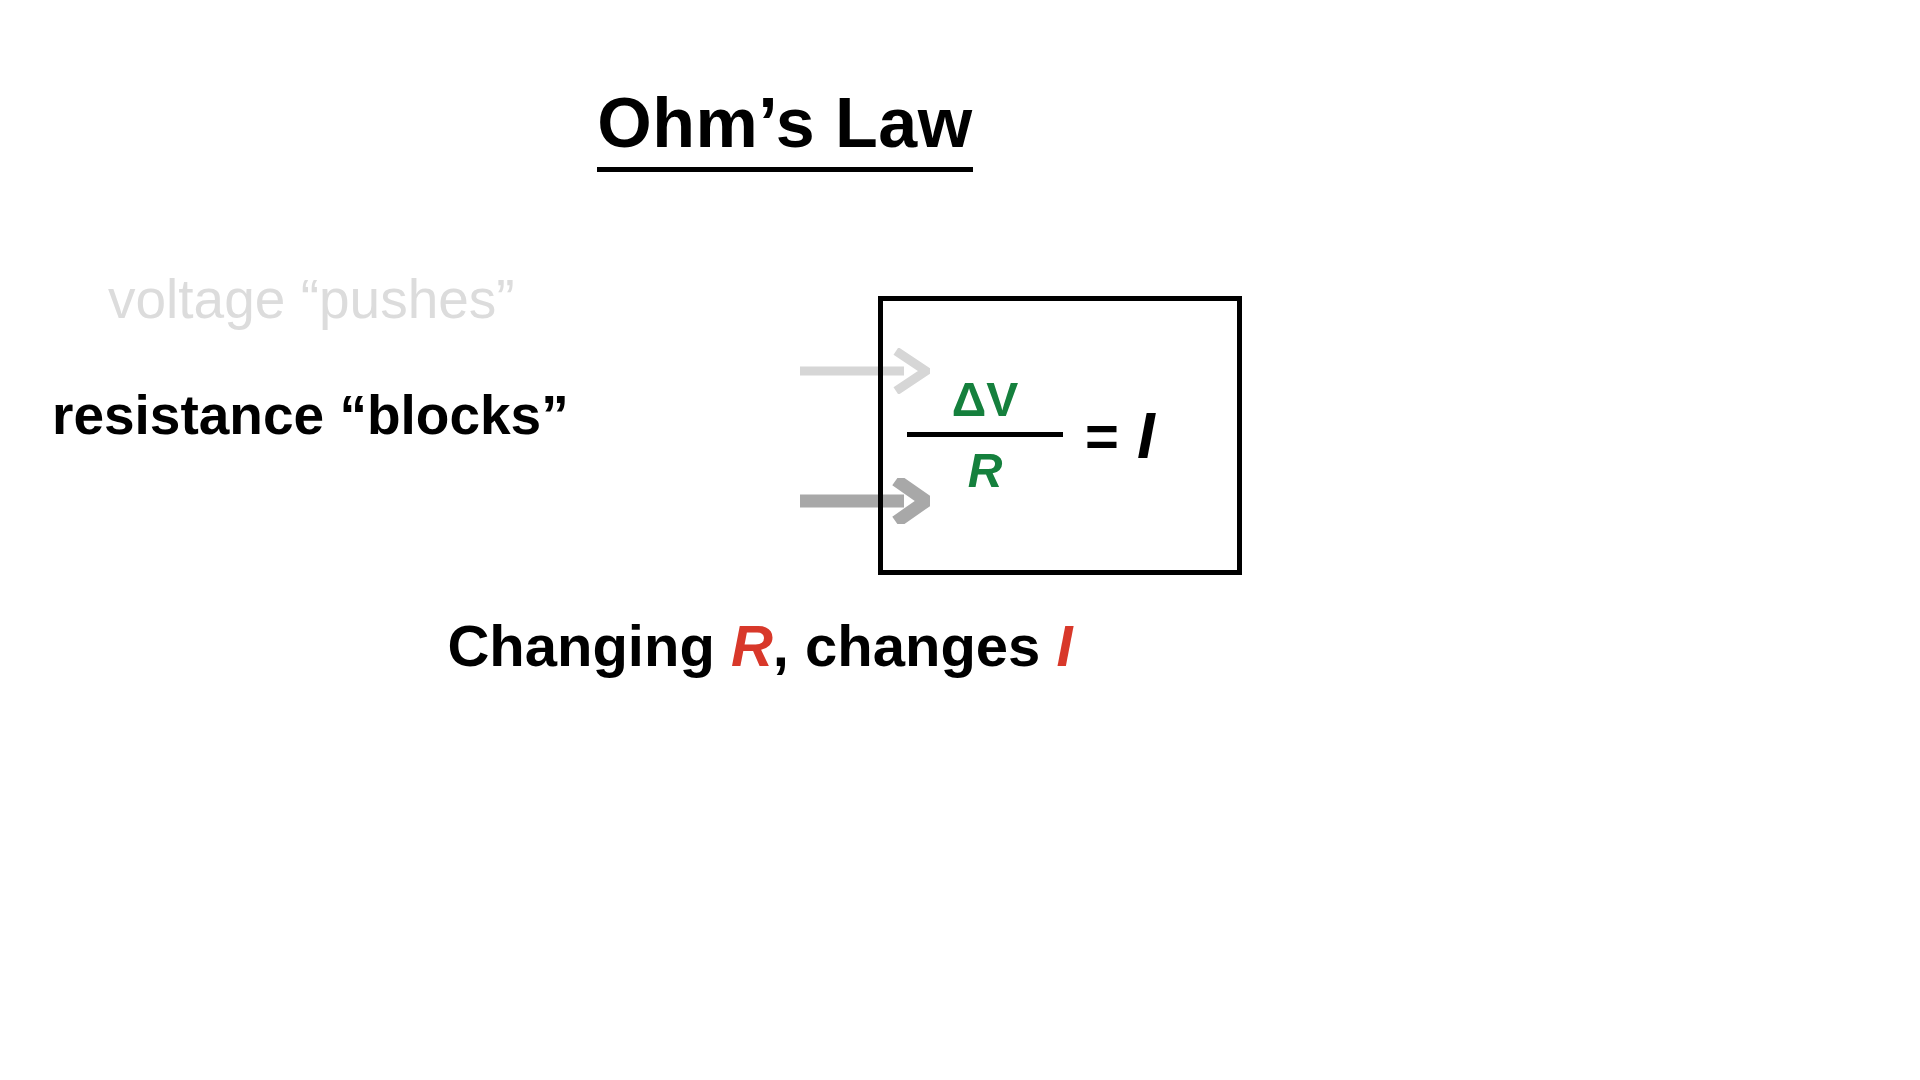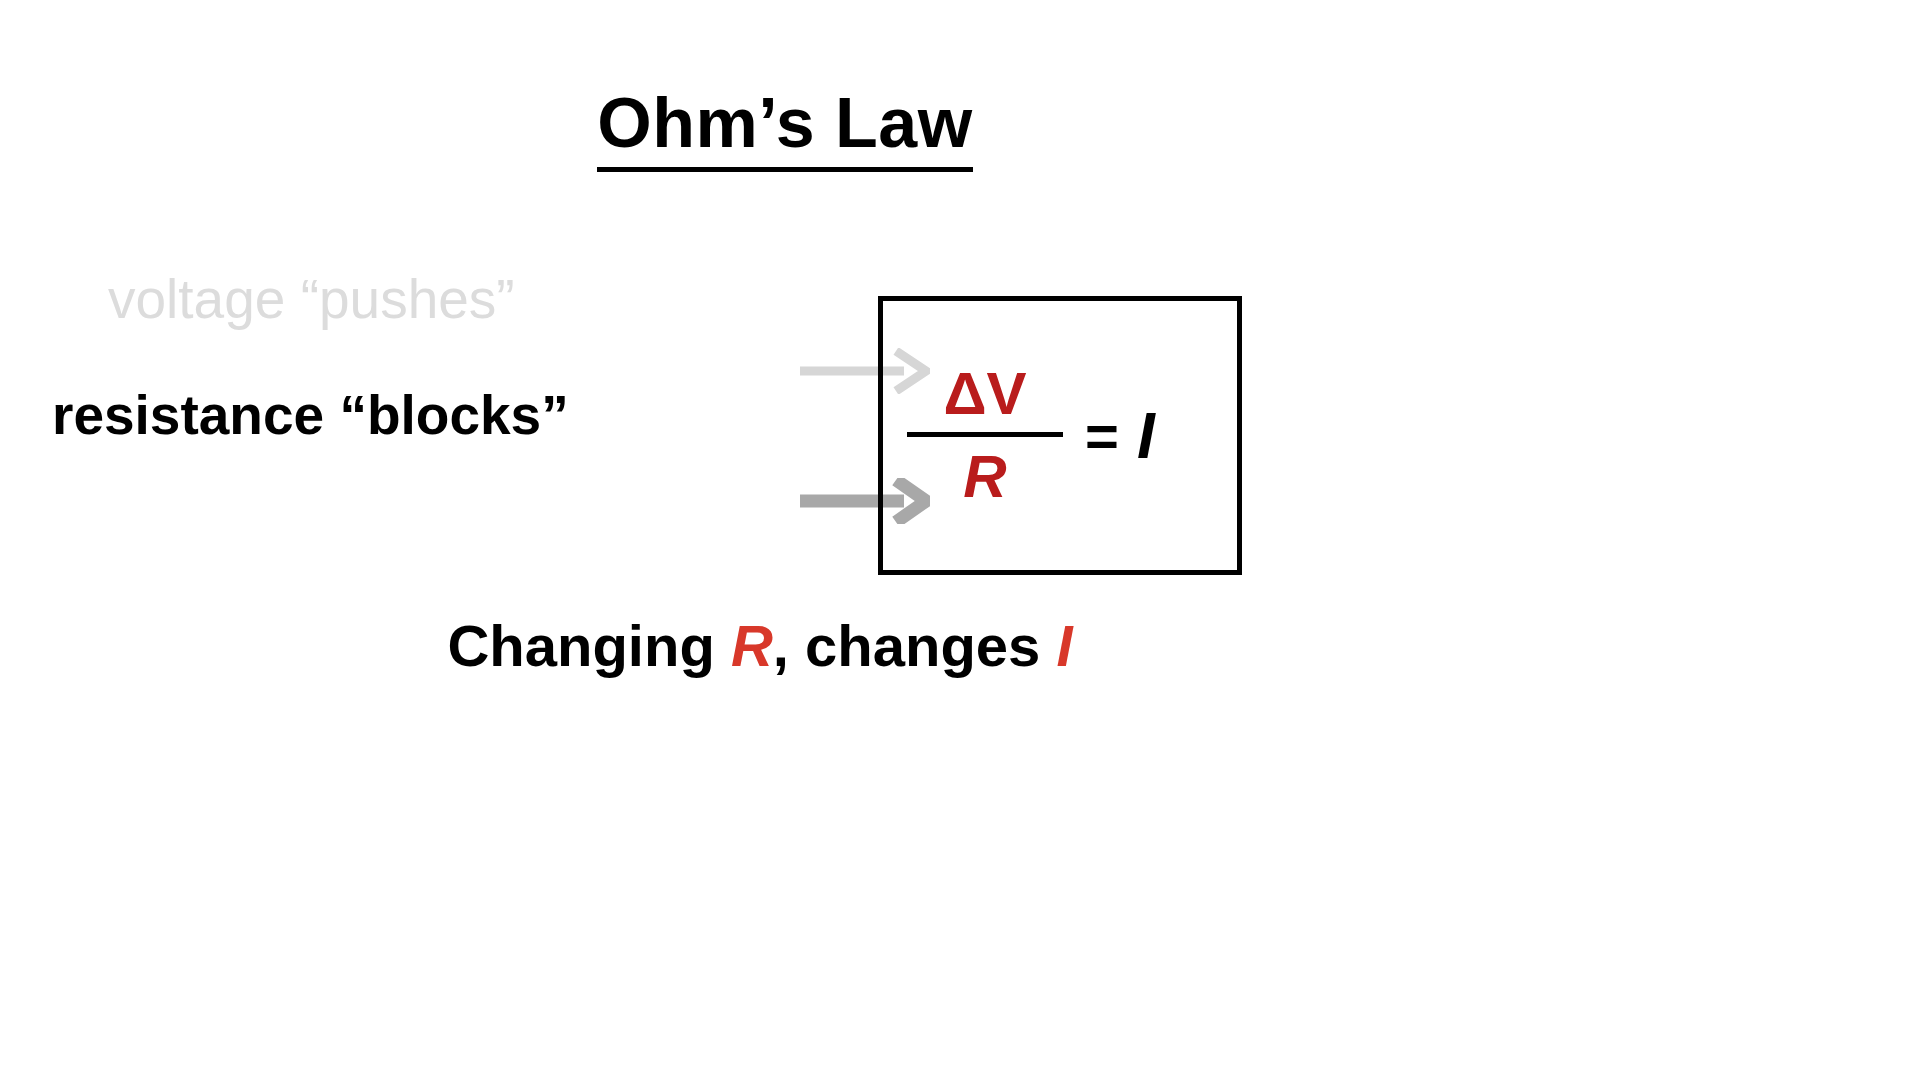--- a/index.html
+++ b/index.html
@@ -104,23 +104,23 @@
     padding-left: 24px;
     box-sizing: border-box;
   }
   .fraction {
     display: inline-flex;
     flex-direction: column;
     align-items: center;
     line-height: 1.0;
   }
   .numer, .denom {
-    font-size: 60px;
-    font-weight: 700;
-    color: #b91c1c;
+    font-size: 48px;
+    font-weight: 700;
+    color: #15803d;
     padding: 0 8px;
   }
   .numer { padding-bottom: 8px; }
   .denom {
     padding-top: 10px;
     font-style: italic;
   }
   .frac-bar {
     width: 156px;
     height: 5px;

